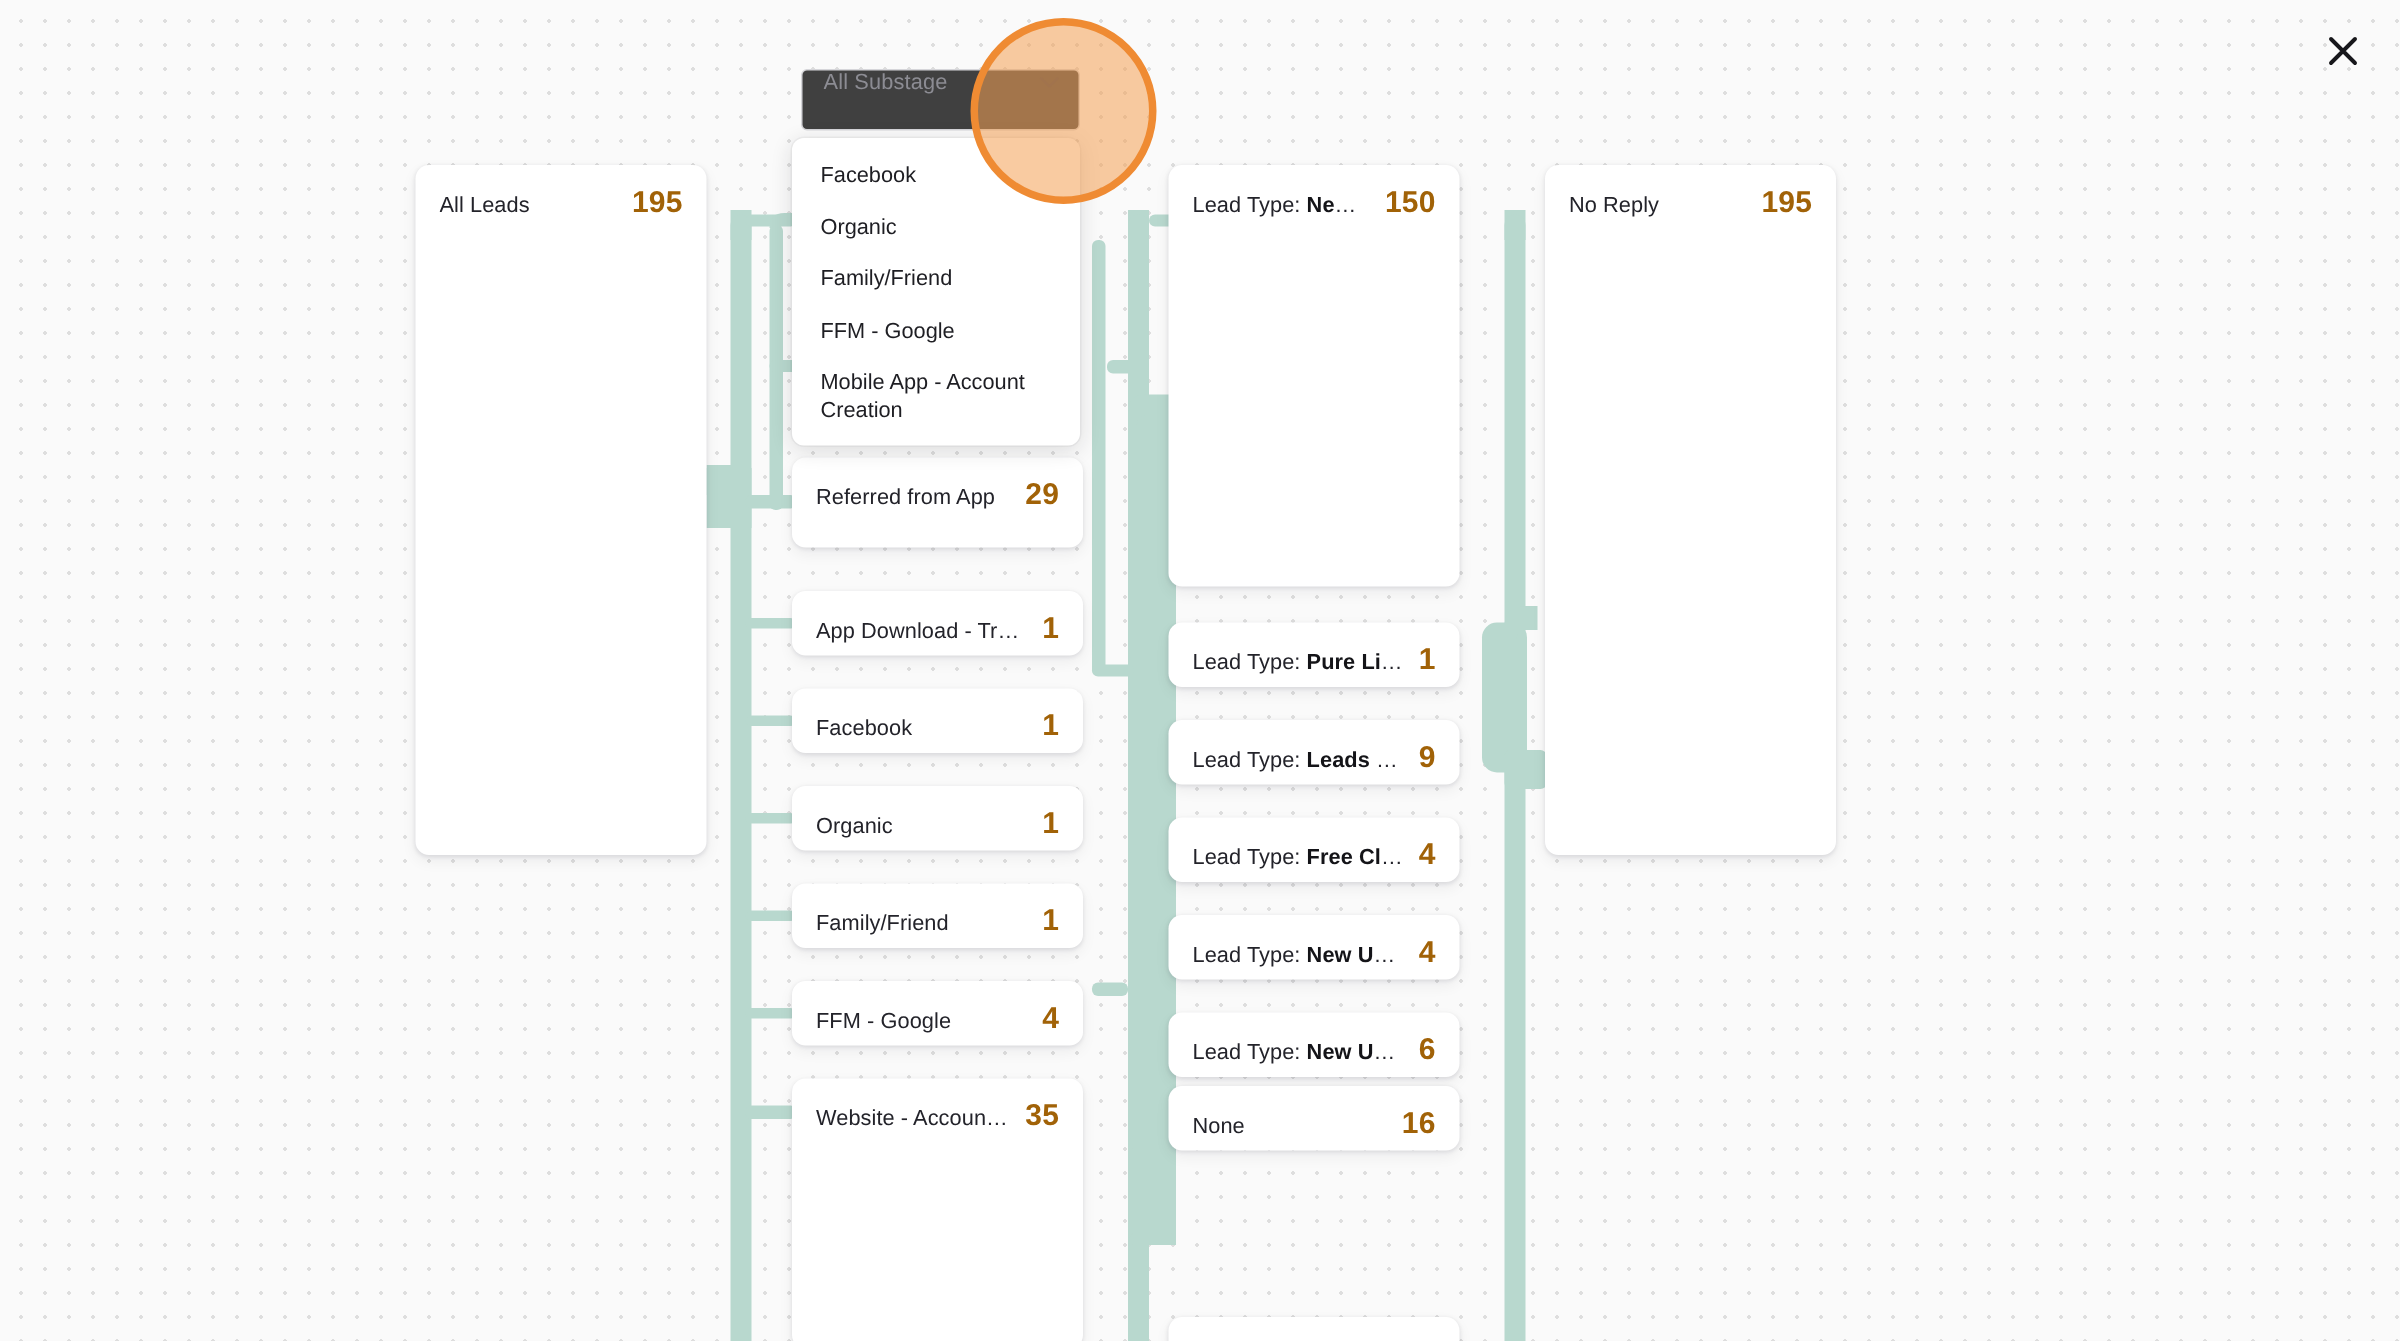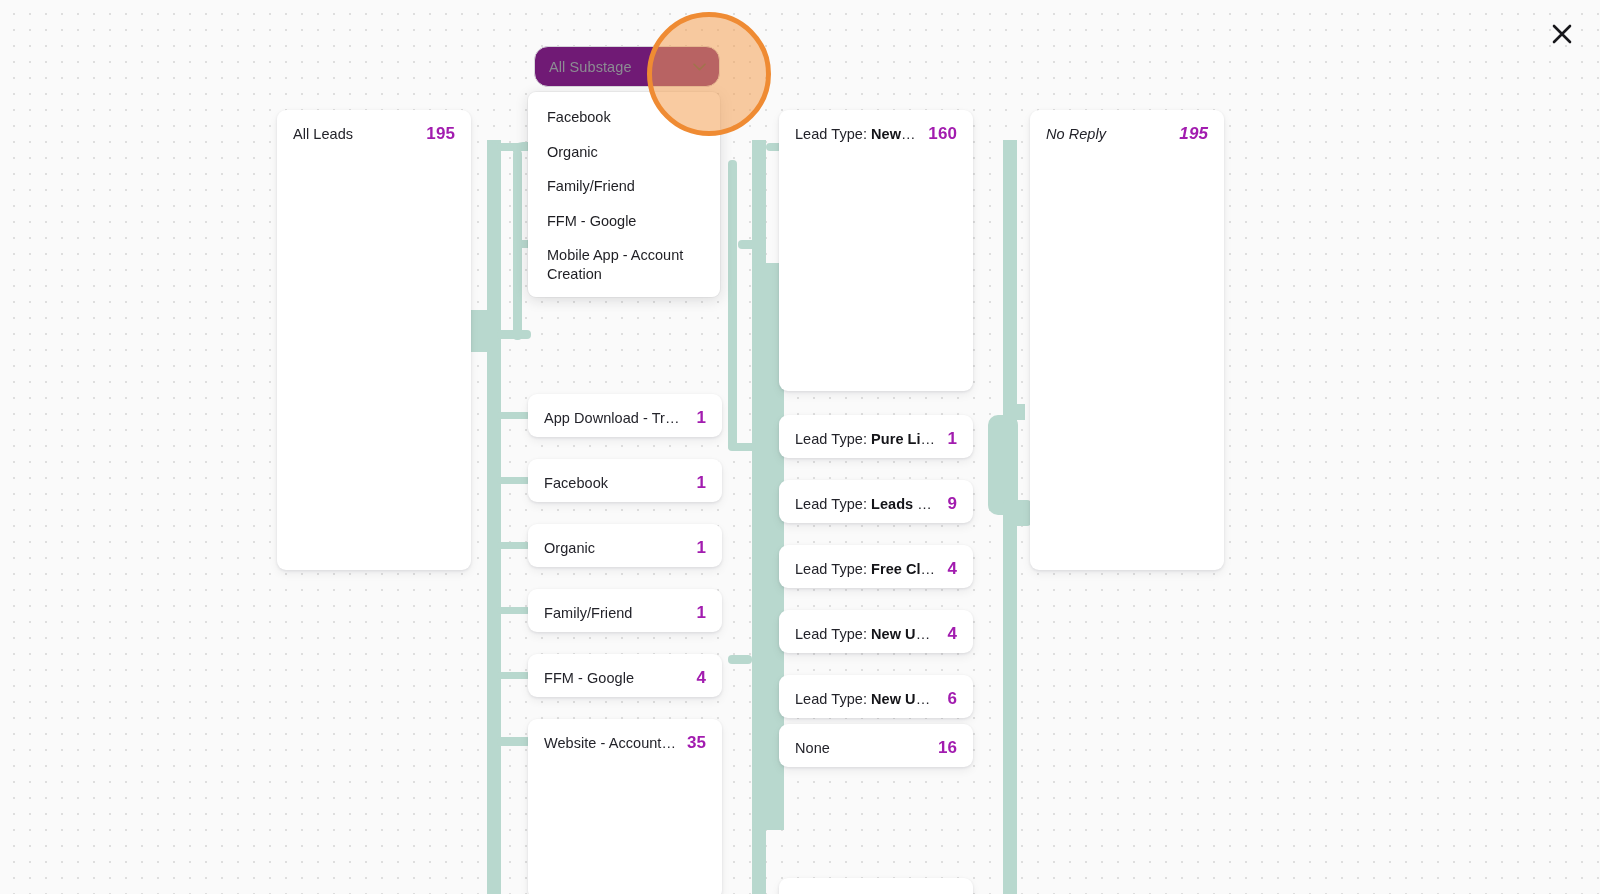--- a/index.html
+++ b/index.html
@@ -52,24 +52,24 @@
     border: none;
     z-index: 60;
   }
   #close-button svg { display: block; }
 
   
   .filter-select {
     position: absolute;
     height: 41px;
     border: 1px solid #d6d6da;
-    border-radius: 14px;
-    background: #701a75;
+    border-radius: 4px;
+    background: #404040;
     display: flex;
-    align-items: center;
+    align-items: flex-start;
     padding: 0 12px 0 14px;
     cursor: pointer;
     z-index: 30;
   }
   .filter-select .fs-label {
     flex: 1;
     font-size: 14.5px;
     color: #8c8c93;
     letter-spacing: 0.1px;
     white-space: nowrap;
@@ -128,23 +128,23 @@
     font-size: 14.5px;
     color: #23232a;
     white-space: nowrap;
     overflow: hidden;
     text-overflow: ellipsis;
     letter-spacing: 0.05px;
   }
   .node-title b { font-weight: 700; color: #141418; }
   .node-count {
     flex: 0 0 auto;
-    font-size: 17px;
+    font-size: 20px;
     font-weight: 700;
-    color: #a21caf;
+    color: #a16207;
     letter-spacing: 0.1px;
   }
 
   
   #click-highlight {
     position: absolute;
     left: 647px;
     top: 12px;
     width: 124px;
     height: 124px;
@@ -213,20 +213,26 @@
     </g>
   </svg>
 
   <div class="node-card" style="left:277px; top:110px; width:194px; height:460px;">
     <div class="node-row">
       <span class="node-title">All Leads</span>
       <span class="node-count">195</span>
     </div>
   </div>
 
+  <div class="node-card" style="left:528px; top:305px; width:194px; height:60px;">
+    <div class="node-row">
+      <span class="node-title">Referred from App</span>
+      <span class="node-count">29</span>
+    </div>
+  </div>
 
   <div class="node-card" style="left:528px; top:394px; width:194px; height:43px;">
     <div class="node-row">
       <span class="node-title">App Download - Try A ...</span>
       <span class="node-count">1</span>
     </div>
   </div>
 
   <div class="node-card" style="left:528px; top:459px; width:194px; height:43px;">
     <div class="node-row">
@@ -261,21 +267,21 @@
       <span class="node-title">Website - Account Cr...</span>
       <span class="node-count">35</span>
     </div>
   </div>
 
   <div class="node-card" style="left:779px; top:110px; width:194px; height:281px;">
     <div class="node-row">
       <span class="node-title">
         <span>Lead Type: </span><b>New Un...</b>
       </span>
-      <span class="node-count">160</span>
+      <span class="node-count">150</span>
     </div>
   </div>
 
   <div class="node-card" style="left:779px; top:415px; width:194px; height:43px;">
     <div class="node-row">
       <span class="node-title">
         <span>Lead Type: </span><b>Pure Lifest...</b>
       </span>
       <span class="node-count">1</span>
     </div>
@@ -320,21 +326,21 @@
   <div class="node-card" style="left:779px; top:724px; width:194px; height:43px;">
     <div class="node-row">
       <span class="node-title">None</span>
       <span class="node-count">16</span>
     </div>
   </div>
 
 
   <div class="node-card" style="left:779px; top:878px; width:194px; height:43px;"></div>
 
-  <div class="node-card" style="left:1030px; top:110px; width:194px; height:460px;font-style:italic;">
+  <div class="node-card" style="left:1030px; top:110px; width:194px; height:460px;">
     <div class="node-row">
       <span class="node-title">No Reply</span>
       <span class="node-count">195</span>
     </div>
   </div>
 
   <div class="filter-select" id="substage-select">
     <span class="fs-label">All Substage</span>
     <span class="fs-caret">
       <svg width="13" height="8" viewBox="0 0 13 8" xmlns="http://www.w3.org/2000/svg">

